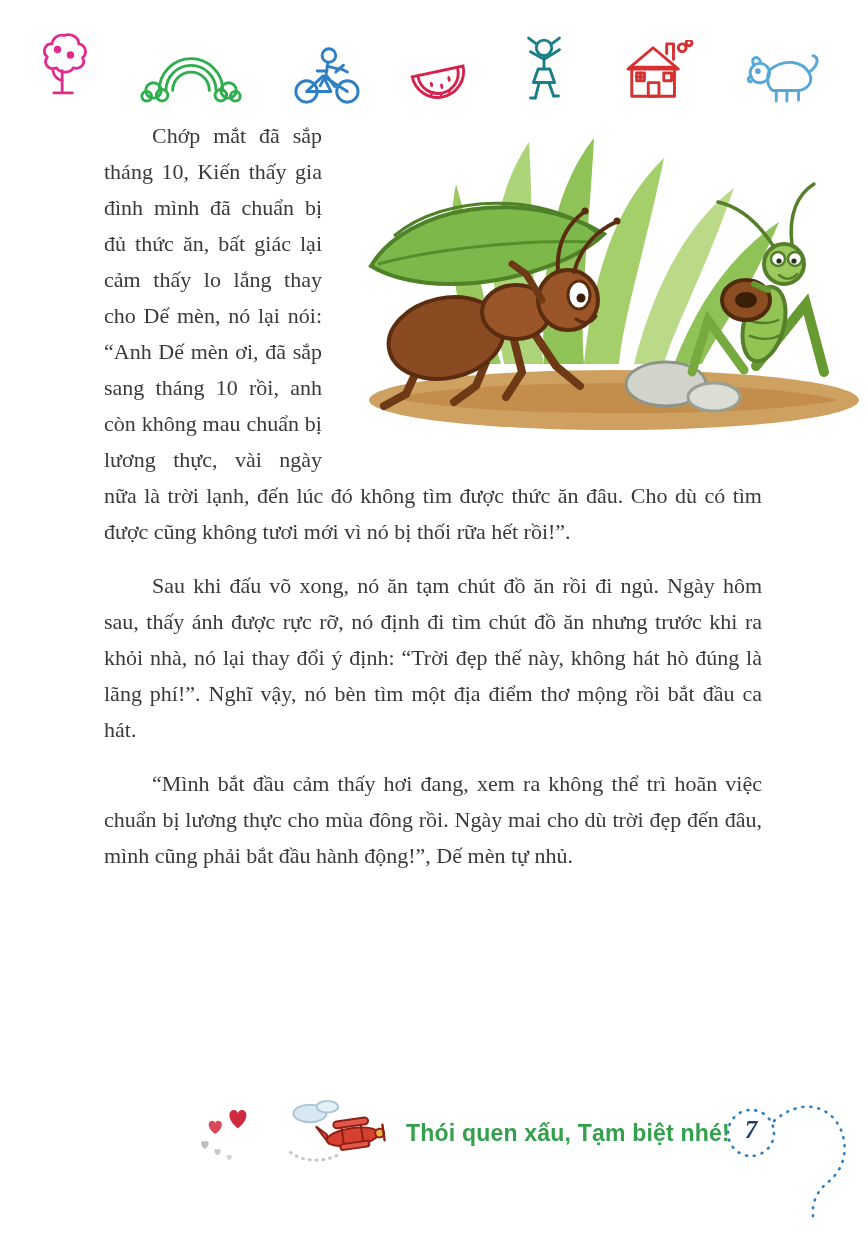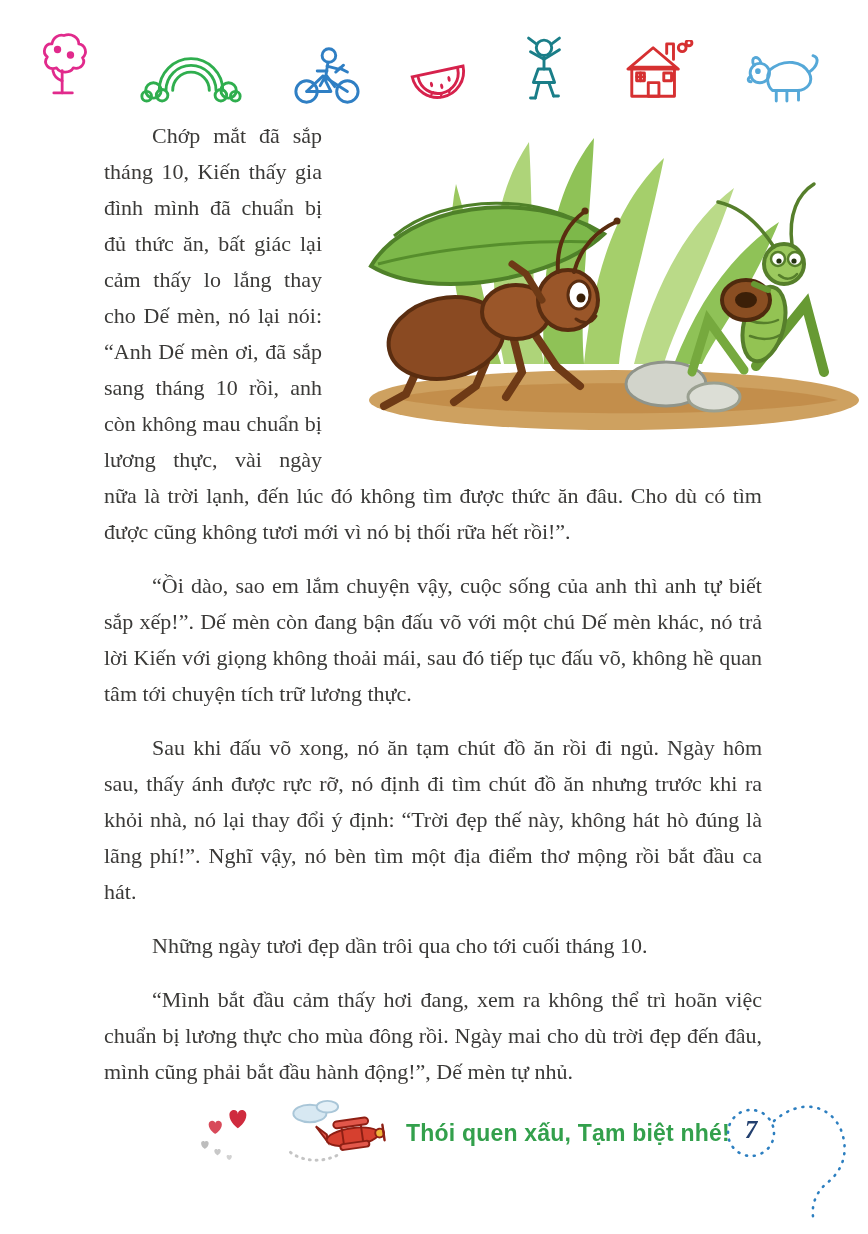--- a/index.html
+++ b/index.html
@@ -202,23 +202,21 @@
           <circle cx="458" cy="147" r="2.6" fill="#243311" stroke="none"></circle>
           <path d="M443 161 C449 166 456 166 461 160" fill="none" stroke-width="2.5"></path>
           <ellipse cx="410" cy="186" rx="24" ry="20" fill="#8a4e22" stroke="#4f2a0e" stroke-width="4"></ellipse>
           <ellipse cx="410" cy="186" rx="11" ry="8" fill="#3c1f08" stroke="none"></ellipse>
           <path d="M432 176 L418 170" fill="none" stroke="#679a33" stroke-width="6"></path>
         </g>
       </svg>
     </div>
 
     <p>Chớp mắt đã sắp tháng 10, Kiến thấy gia đình mình đã chuẩn bị đủ thức ăn, bất giác lại cảm thấy lo lắng thay cho Dế mèn, nó lại nói: “Anh Dế mèn ơi, đã sắp sang tháng 10 rồi, anh còn không mau chuẩn bị lương thực, vài ngày nữa là trời lạnh, đến lúc đó không tìm được thức ăn đâu. Cho dù có tìm được cũng không tươi mới vì nó bị thối rữa hết rồi!”.</p>
-    <p>“Ồi dào, sao em lắm chuyện vậy, cuộc sống của anh thì anh tự biết sắp xếp!”. Dế mèn còn đang bận đấu võ với một chú Dế mèn khác, nó trả lời Kiến với giọng không thoải mái, sau đó tiếp tục đấu võ, không hề quan tâm tới chuyện tích trữ lương thực.</p>
     <p>Sau khi đấu võ xong, nó ăn tạm chút đồ ăn rồi đi ngủ. Ngày hôm sau, thấy ánh được rực rỡ, nó định đi tìm chút đồ ăn nhưng trước khi ra khỏi nhà, nó lại thay đổi ý định: “Trời đẹp thế này, không hát hò đúng là lãng phí!”. Nghĩ vậy, nó bèn tìm một địa điểm thơ mộng rồi bắt đầu ca hát.</p>
-    <p>Những ngày tươi đẹp dần trôi qua cho tới cuối tháng 10.</p>
     <p>“Mình bắt đầu cảm thấy hơi đang, xem ra không thể trì hoãn việc chuẩn bị lương thực cho mùa đông rồi. Ngày mai cho dù trời đẹp đến đâu, mình cũng phải bắt đầu hành động!”, Dế mèn tự nhủ.</p>
   </main>
 
   <div class="footer">
 
     <span class="hearts">
       <svg width="88" height="66" viewBox="0 0 90 70">
         <path d="M38 18 C38 11 47 11 47 17 C47 11 56 11 56 18 C56 26 47 32 47 32 C47 32 38 26 38 18 Z" fill="#cf2b3e"></path>
         <path d="M16 28 C16 23 23 23 23 27 C23 23 30 23 30 28 C30 34 23 38 23 38 C23 38 16 34 16 28 Z" fill="#d84a5a"></path>
         <path d="M8 48 C8 45 12 45 12 47 C12 45 16 45 16 48 C16 52 12 54 12 54 C12 54 8 52 8 48 Z" fill="#bdbdbd"></path>

